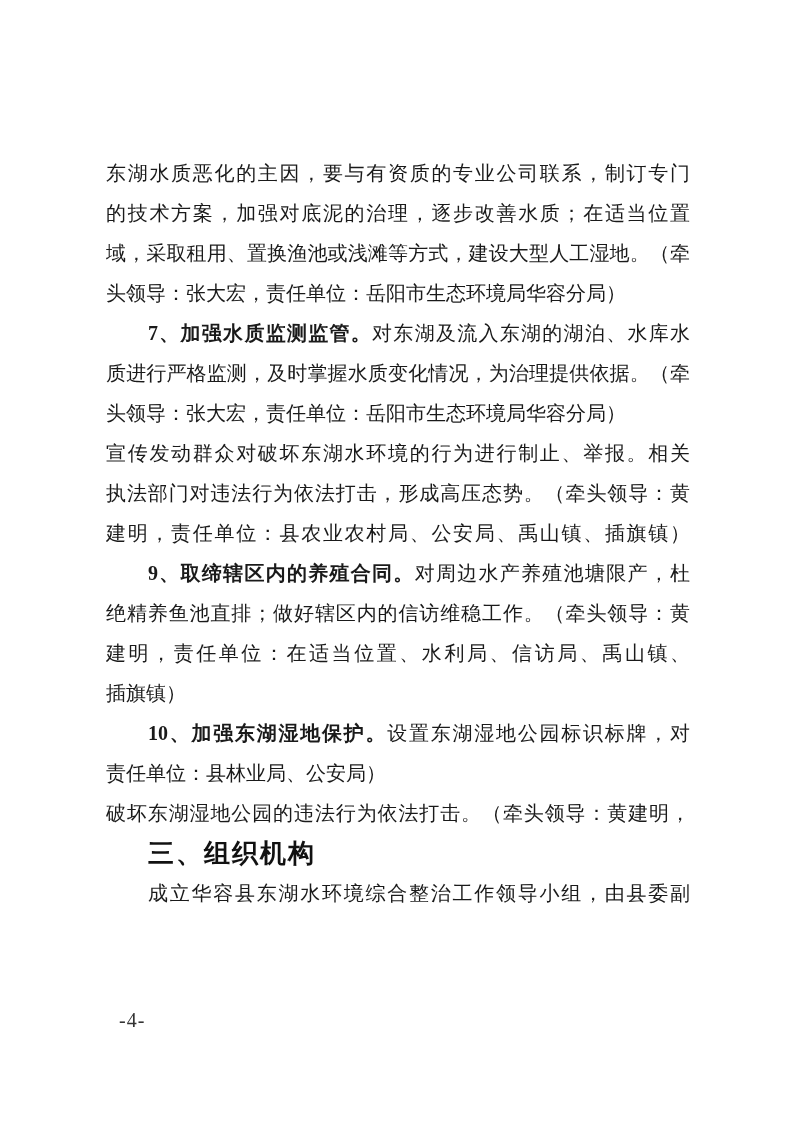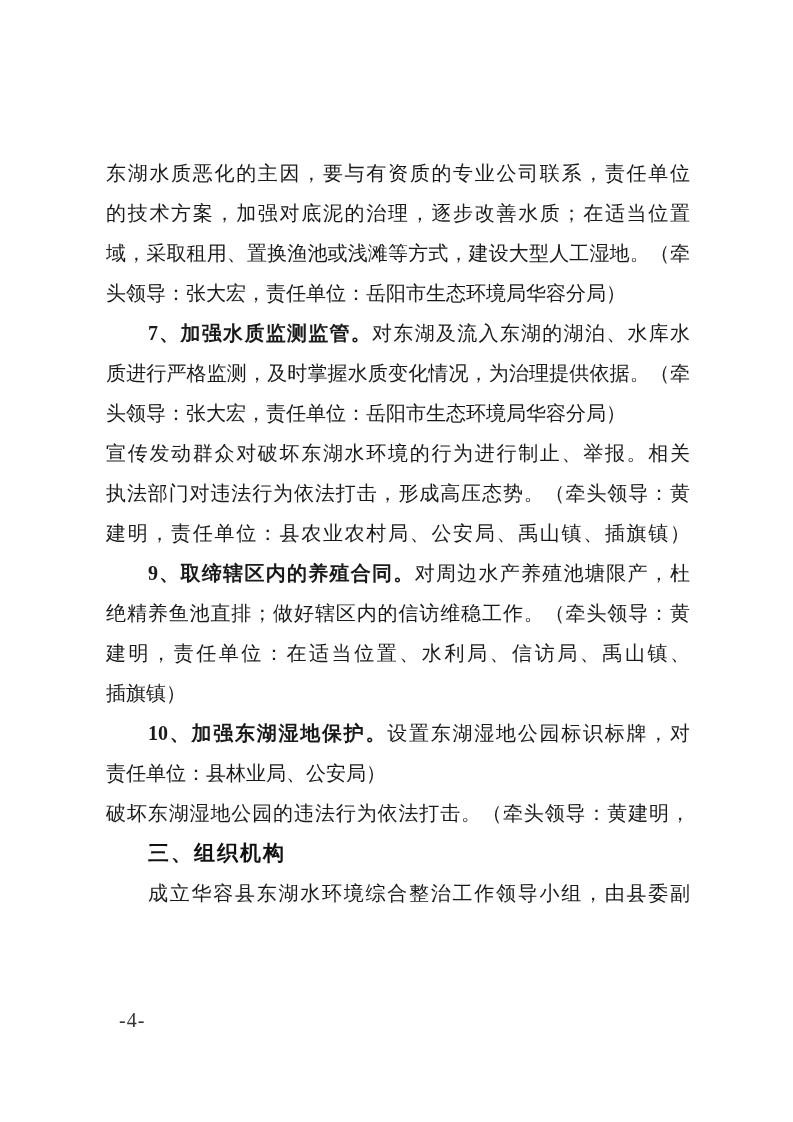--- a/index.html
+++ b/index.html
@@ -34,42 +34,42 @@
   }
   .ln.ind {
     text-indent: 42px;
   }
   .ln b {
     font-weight: 700;
   }
   .ln.hd span {
     font-weight: 700;
     font-family: "Liberation Sans", "DejaVu Sans", sans-serif;
-    font-size: 21px;
+    font-size: 26px;
     letter-spacing: 2px;
     color: #111111;
   }
   .footer-page-number {
     position: absolute;
     left: 119px;
     top: 1006px;
     font-size: 20px;
     line-height: 28px;
     color: #333333;
     font-family: "Liberation Serif", "DejaVu Serif", serif;
     letter-spacing: 1px;
   }
 </style>
 </head>
 <body>
 
 <div class="page">
   <div class="text-block">
 
-    <div class="ln j"><span>东湖水质恶化的主因，要与有资质的专业公司联系，责任单位</span></div>
+    <div class="ln j"><span>东湖水质恶化的主因，要与有资质的专业公司联系，制订专门</span></div>
     <div class="ln j"><span>的技术方案，加强对底泥的治理，逐步改善水质；在适当位置</span></div>
     <div class="ln j"><span>域，采取租用、置换渔池或浅滩等方式，建设大型人工湿地。（牵</span></div>
     <div class="ln"><span>头领导：张大宏，责任单位：岳阳市生态环境局华容分局）</span></div>
 
     <div class="ln j ind"><b>7、加强水质监测监管。</b><span>对东湖及流入东湖的湖泊、水库水</span></div>
     <div class="ln j"><span>质进行严格监测，及时掌握水质变化情况，为治理提供依据。（牵</span></div>
     <div class="ln"><span>头领导：张大宏，责任单位：岳阳市生态环境局华容分局）</span></div>
 
     <div class="ln j"><span>宣传发动群众对破坏东湖水环境的行为进行制止、举报。相关</span></div>
     <div class="ln j"><span>执法部门对违法行为依法打击，形成高压态势。（牵头领导：黄</span></div>

